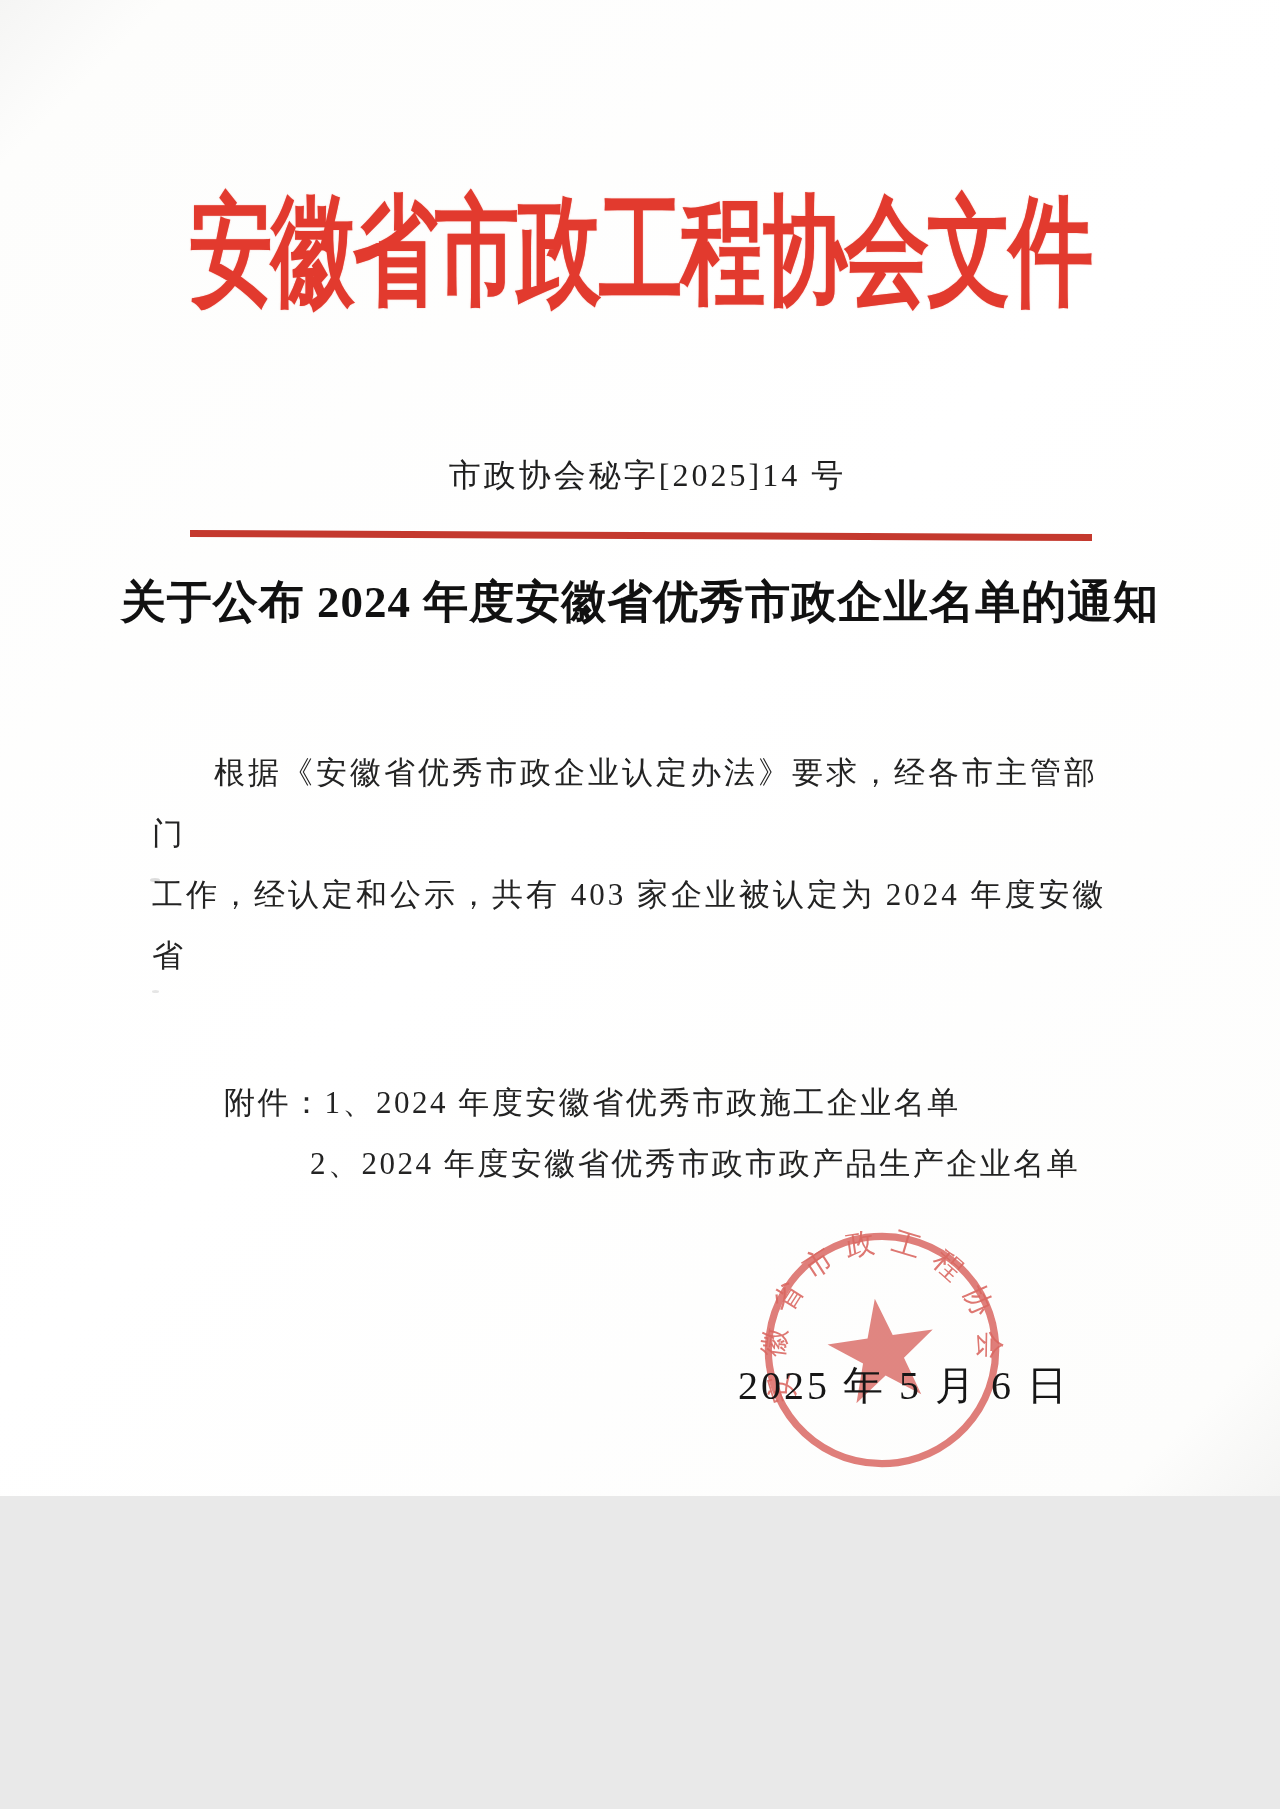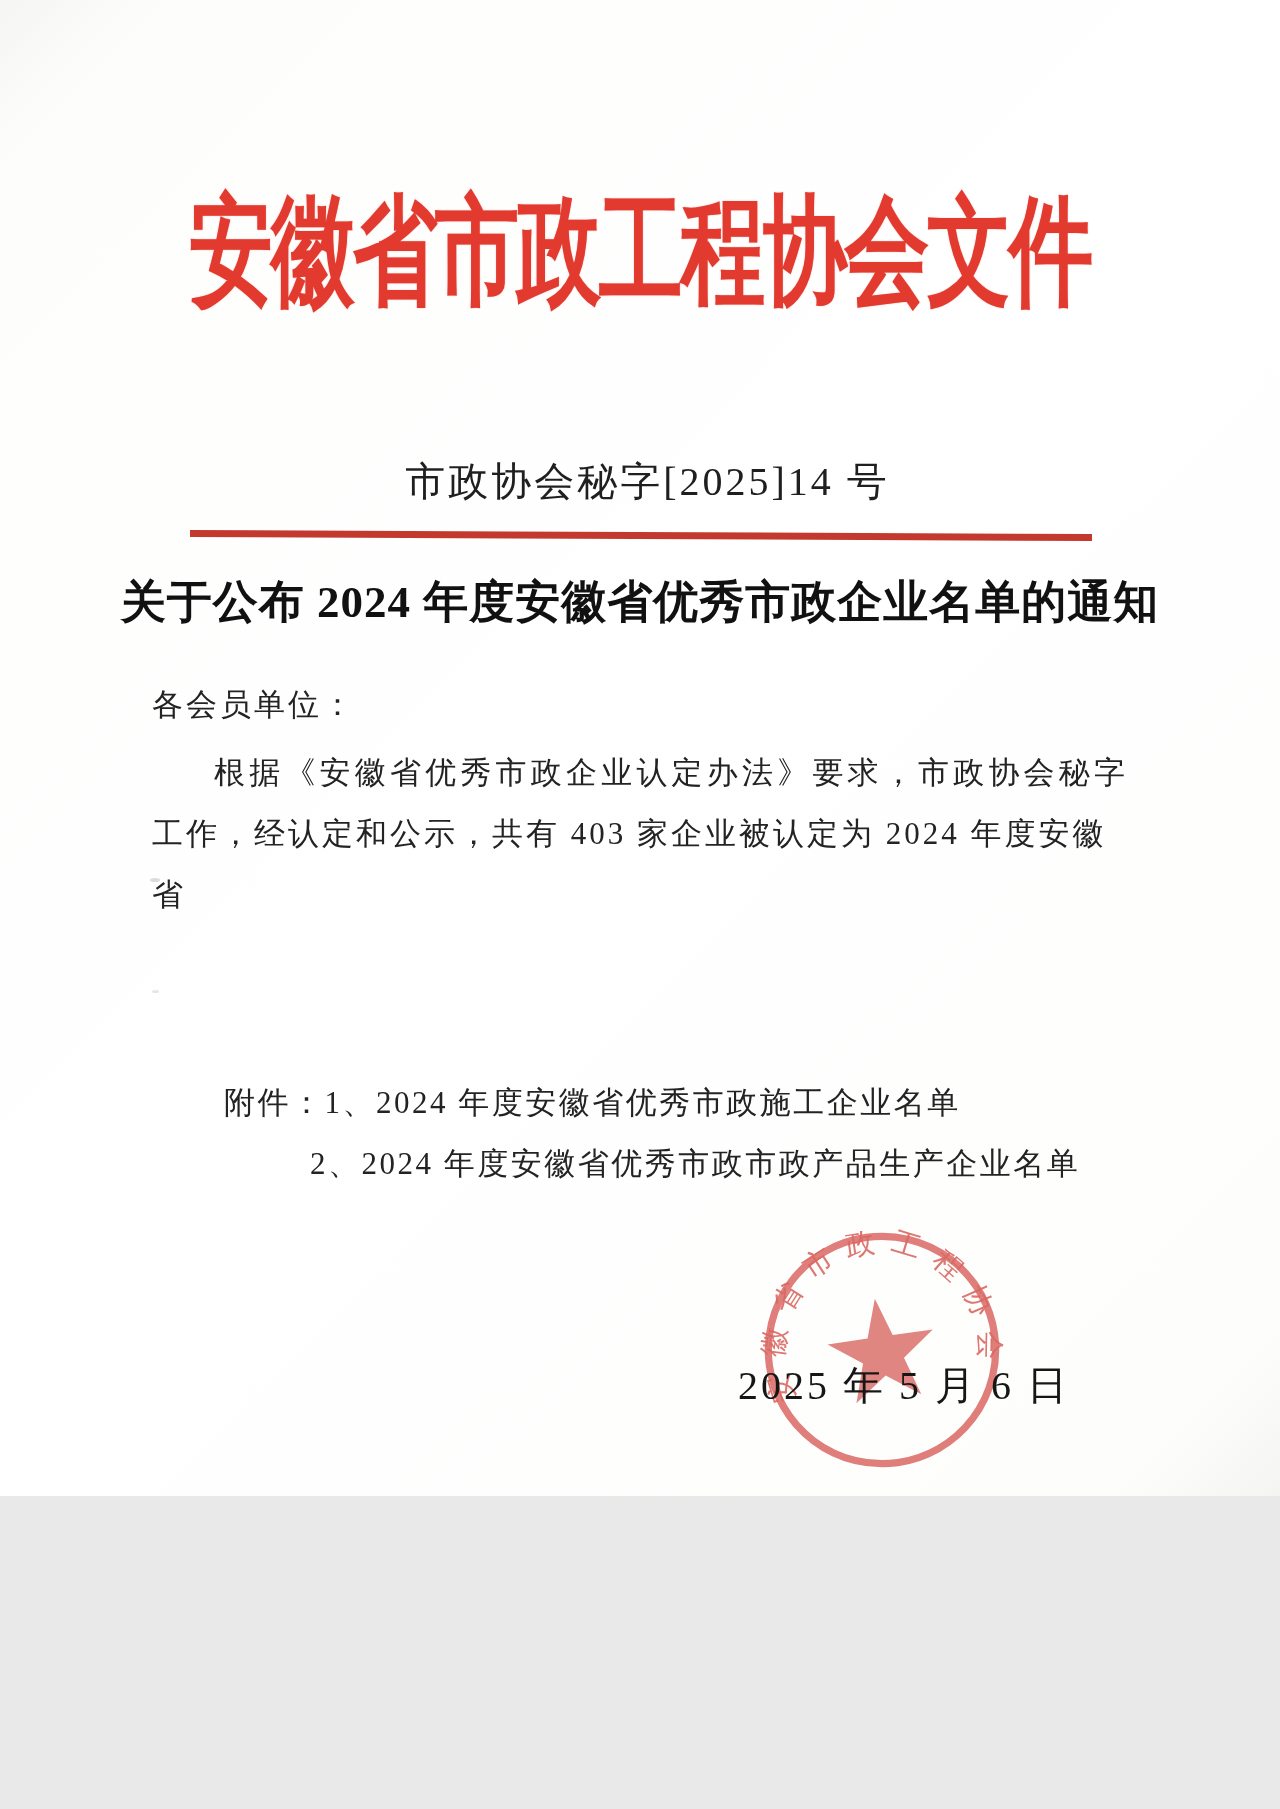--- a/index.html
+++ b/index.html
@@ -25,21 +25,21 @@
     color: #e23a2e;
     transform: scaleY(1.42);
     transform-origin: 50% 50%;
     text-shadow: 0 0 1px rgba(226,58,46,.55);
     white-space: nowrap;
   }
   .doc-number {
     position: absolute;
     top: 454px; left: 0; width: 100%;
     text-align: center;
-    font-size: 40px;
+    font-size: 32px;
     letter-spacing: 3px;
     color: #1f1f1f;
     padding-left: 15px;
   }
   .red-rule {
     position: absolute;
     top: 532px; left: 190px;
     width: 902px; height: 7px;
     background: #c4392e;
     transform: rotate(0.25deg);
@@ -114,24 +114,23 @@
 <div class="page">
 
   <div class="letterhead">安徽省市政工程协会文件</div>
 
   <div class="doc-number">市政协会秘字[2025]14 号</div>
 
   <div class="red-rule"></div>
 
   <div class="notice-title">关于公布 2024 年度安徽省优秀市政企业名单的通知</div>
 
-  <div class="salutation">各会员单位：</div>
 
   <div class="body-block">
-    <div class="body-line first">根据《安徽省优秀市政企业认定办法》要求，市政协会秘字</div>
+    <div class="body-line first">根据《安徽省优秀市政企业认定办法》要求，经各市主管部门</div>
     <div class="body-line">工作，经认定和公示，共有 403 家企业被认定为 2024 年度安徽省</div>
   </div>
 
   <div class="attachment-line attachment-1">
     <span>附件：</span><span>1、2024 年度安徽省优秀市政施工企业名单</span>
   </div>
 
   <div class="attachment-line attachment-2">
     <span>2、2024 年度安徽省优秀市政市政产品生产企业名单</span>
   </div>

